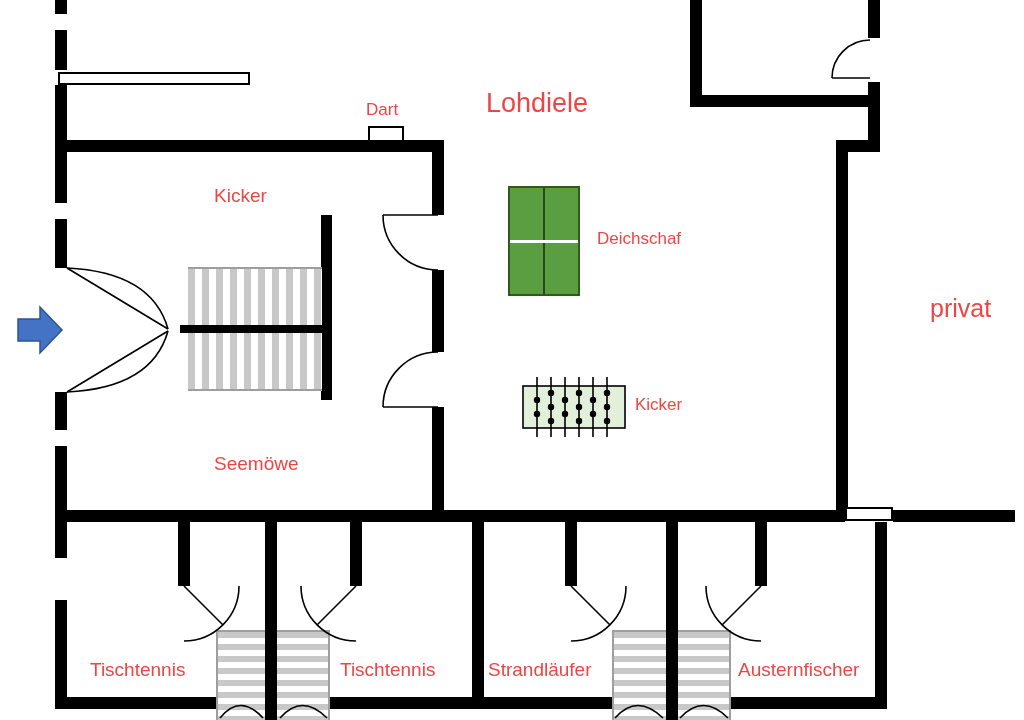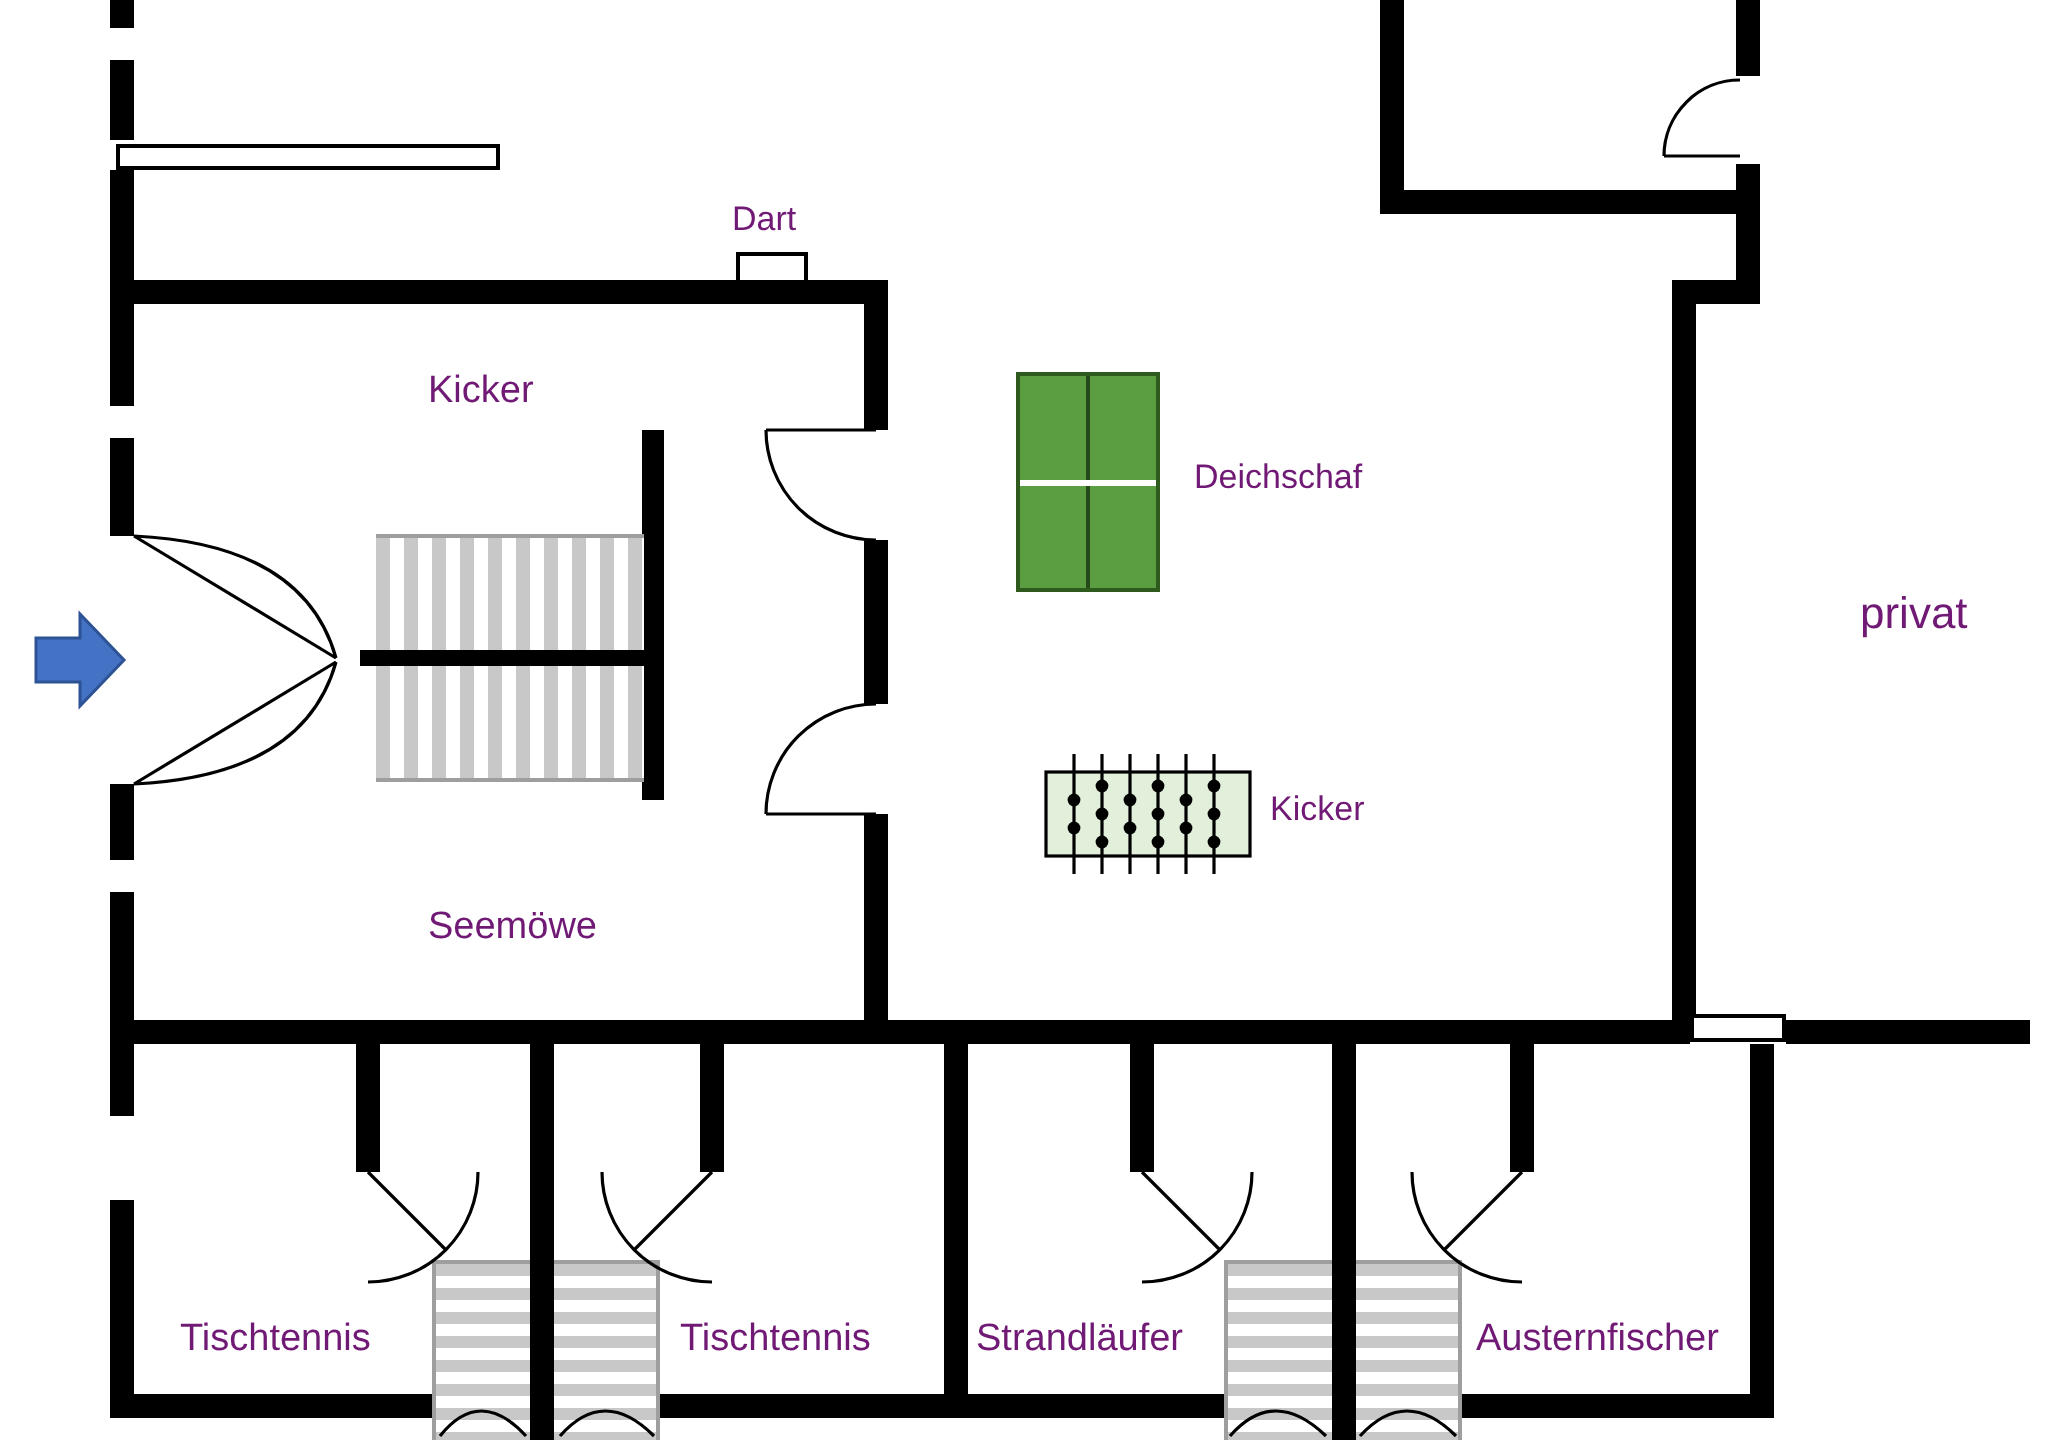--- a/index.html
+++ b/index.html
@@ -2,25 +2,25 @@
 <html><head>
 <meta charset="utf-8">
 <style>
   html,body { margin:0; padding:0; background:#fff; }
   #plan {
     position:relative; width:1024px; height:720px; background:#ffffff;
     overflow:hidden; font-family:"Liberation Sans", sans-serif;
   }
   .wall { position:absolute; background:#000; }
   .window-marker { position:absolute; background:#fff; border:2px solid #000; box-sizing:border-box; }
-  .label { position:absolute; color:#701a75; white-space:nowrap; }
+  .label { position:absolute; color:#ef4444; white-space:nowrap; }
   .lbl-room { font-size:19px; }
   .lbl-small { font-size:17px; }
   .lbl-big { font-size:27px; }
-  .lbl-privat { font-size:22px; }
+  .lbl-privat { font-size:25px; }
   .stairs-h { position:absolute; background:repeating-linear-gradient(to right,#c8c8c8 0 7px,#ffffff 7px 14px); box-sizing:border-box; }
   .stairs-v { position:absolute; background:repeating-linear-gradient(to bottom,#c8c8c8 0 6px,#ffffff 6px 12px); box-sizing:border-box; }
   .tt-table { position:absolute; left:508px; top:186px; width:72px; height:110px;
     background:#5b9e41; border:2px solid #2f5a1e; box-sizing:border-box; }
   .tt-net { position:absolute; left:0; right:0; top:50%; height:3px; margin-top:-1px; background:#ffffff; }
   .tt-center { position:absolute; top:0; bottom:0; left:50%; width:2px; margin-left:-1px; background:#26491a; }
   svg.overlay { position:absolute; left:0; top:0; width:1024px; height:720px; pointer-events:none; }
   svg .thin { fill:none; stroke:#000; stroke-width:1.6px; }
 </style>
 </head>
@@ -166,20 +166,21 @@
           <circle cx="579" cy="421" r="3.2"></circle>
         <circle cx="593" cy="400" r="3.2"></circle>
           <circle cx="593" cy="414" r="3.2"></circle>
         <circle cx="607" cy="393" r="3.2"></circle>
           <circle cx="607" cy="407" r="3.2"></circle>
           <circle cx="607" cy="421" r="3.2"></circle>
       </g>
     </g>
   </svg>
 
+  <div class="label lbl-big" style="left:486px;top:88px">Lohdiele</div>
   <div class="label lbl-small" style="left:366px;top:100px">Dart</div>
   <div class="label lbl-room" style="left:214px;top:185px">Kicker</div>
   <div class="label lbl-small" style="left:597px;top:229px">Deichschaf</div>
   <div class="label lbl-privat" style="left:930px;top:294px">privat</div>
   <div class="label lbl-small" style="left:635px;top:395px">Kicker</div>
   <div class="label lbl-room" style="left:214px;top:453px">Seemöwe</div>
   <div class="label lbl-room" style="left:90px;top:659px">Tischtennis</div>
   <div class="label lbl-room" style="left:340px;top:659px">Tischtennis</div>
   <div class="label lbl-room" style="left:488px;top:659px">Strandläufer</div>
   <div class="label lbl-room" style="left:738px;top:659px">Austernfischer</div>

